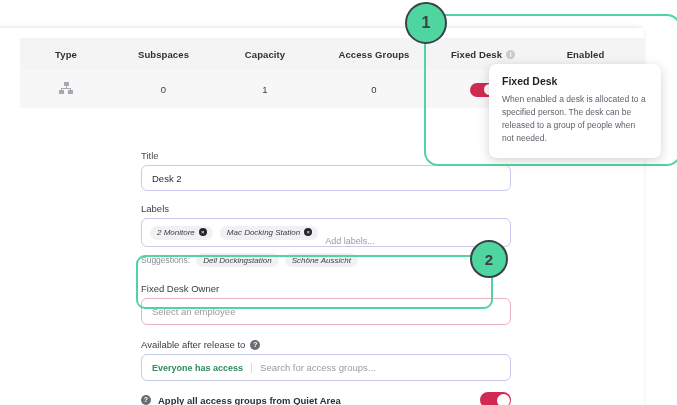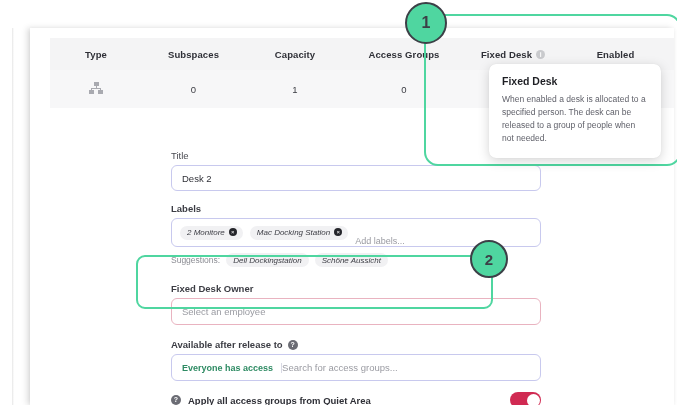--- a/index.html
+++ b/index.html
@@ -6,21 +6,21 @@
   body{
     width:677px;height:405px;overflow:hidden;position:relative;
     background:#ffffff;
     font-family:"Liberation Sans", sans-serif;
     -webkit-font-smoothing:antialiased;
   }
   .page{position:absolute;inset:0;background:#ffffff;}
 
   
   .card{
-    position:absolute;left:30px;top:28px;width:644px;height:377px;
+    position:absolute;left:0;top:28px;width:644px;height:377px;
     background:#ffffff;
     box-shadow:-3px 0 6px rgba(0,0,0,.13), 0 1px 4px rgba(0,0,0,.06);
     overflow:hidden;
   }
   .card-edge{
     position:absolute;left:12px;top:28px;width:2px;height:377px;
     background:linear-gradient(to right,rgba(0,0,0,.10),rgba(0,0,0,0));
   }
 
   
@@ -71,21 +71,21 @@
   .toggle .knob{
     position:absolute;right:1.5px;top:1.5px;width:11px;height:11px;
     border-radius:50%;background:#ffffff;
   }
   .toggle.big{width:31px;height:16px;border-radius:8px;}
   .toggle.big .knob{width:13px;height:13px;right:1.5px;top:1.5px;}
 
   
   .form{position:absolute;left:141px;top:122px;width:370px;}
   .field-label{
-    font-size:9.5px;color:#3c3d44;font-weight:bold;margin-bottom:4px;
+    font-size:9.5px;color:#3c3d44;font-weight:normal;margin-bottom:4px;
   }
   .field-label.light{font-weight:normal;color:#4a4b52;}
   .lbl-row{display:flex;align-items:center;gap:5px;margin-bottom:4px;}
   .input{
     box-sizing:border-box;width:100%;height:26px;border:1px solid #c8c9ee;
     border-radius:6px;background:#ffffff;display:flex;align-items:center;
     padding:0 10px;font-size:9.5px;color:#2f3037;
   }
   .input.tall{height:27px;border-radius:6px;}
   .input.required{border-color:#e9b3c0;}
@@ -110,21 +110,21 @@
 
   .sugg-row{display:flex;align-items:center;gap:6px;margin-top:6px;}
   .sugg-cap{font-size:8.5px;color:#8b8c93;}
   .sugg-chip{
     background:#f1f1f3;border-radius:9px;padding:2.5px 7px;
     font-size:8px;font-style:italic;color:#3c3d44;white-space:nowrap;
   }
 
   .acc-pill{
     font-size:9px;font-weight:bold;color:#2e8b63;padding-right:8px;
-    border-right:1px solid #d8d9e4;white-space:nowrap;
+    border-right:1px solid #d8d9e4;margin-right:8px;white-space:nowrap;
   }
 
   .apply-row{display:flex;align-items:center;margin-top:11px;width:100%;}
   .apply-txt{font-size:9.5px;font-weight:bold;color:#2f3037;margin-left:7px;}
   .apply-sp{flex:1;}
 
   
   .tooltip{
     position:absolute;left:489px;top:64px;width:172px;
     background:#ffffff;border-radius:7px;

